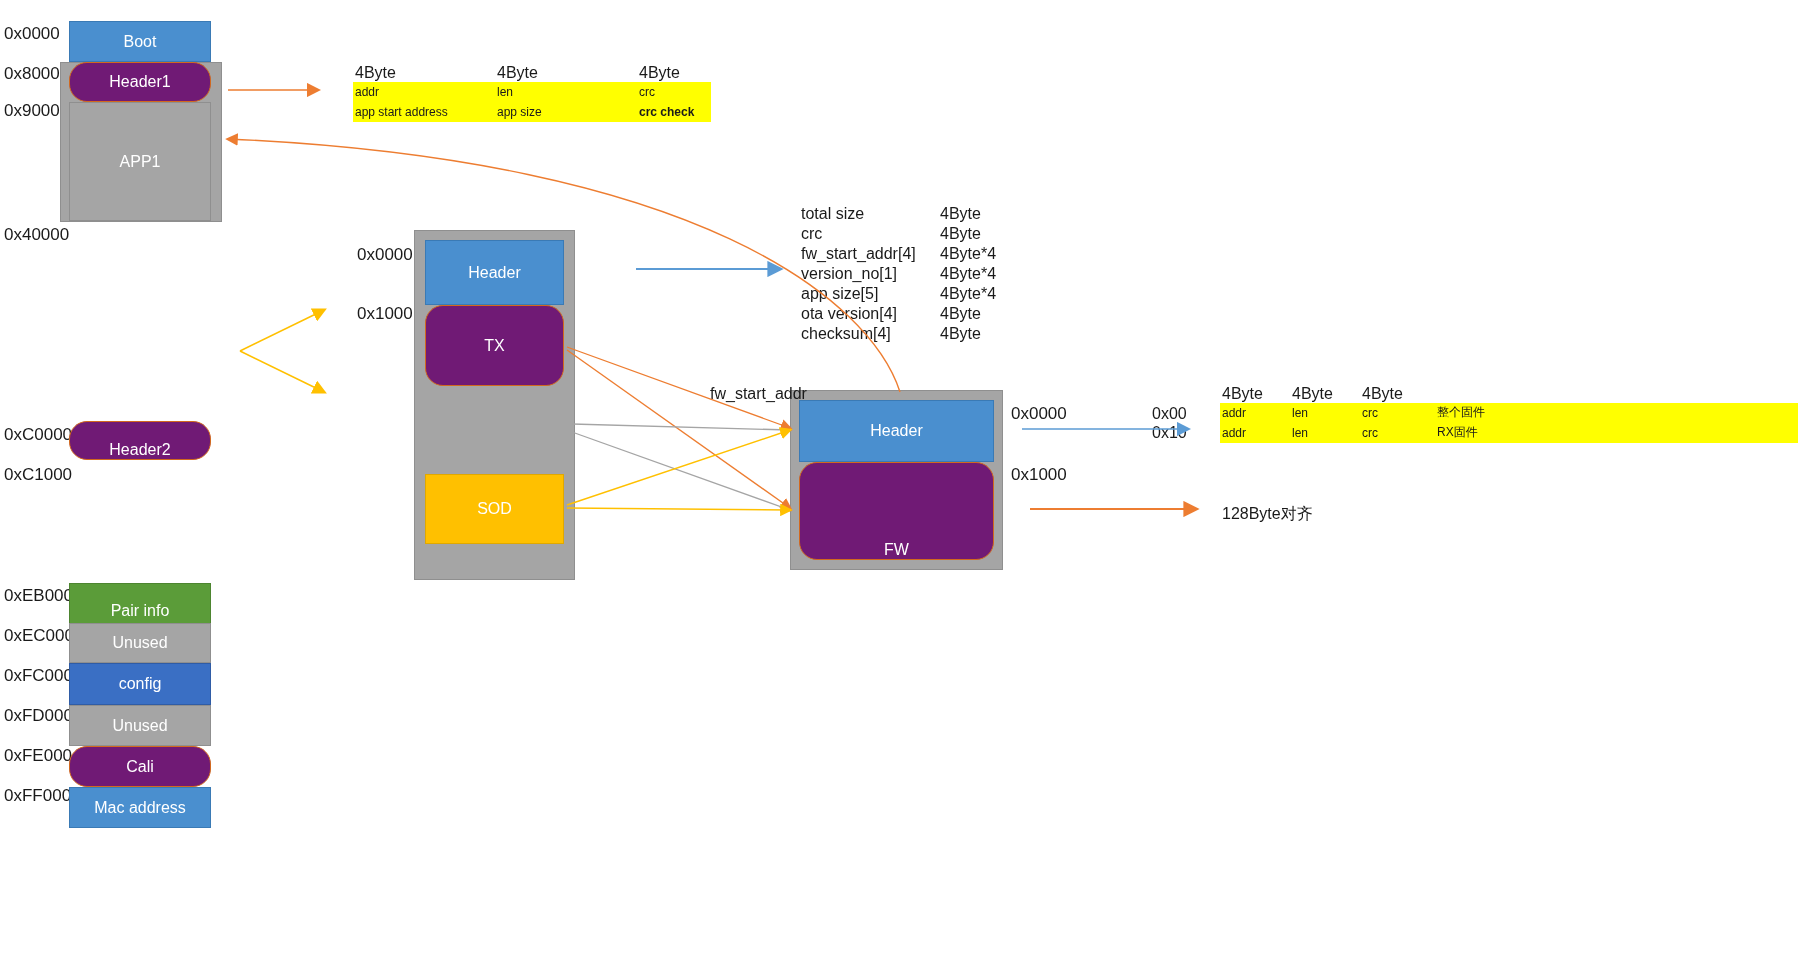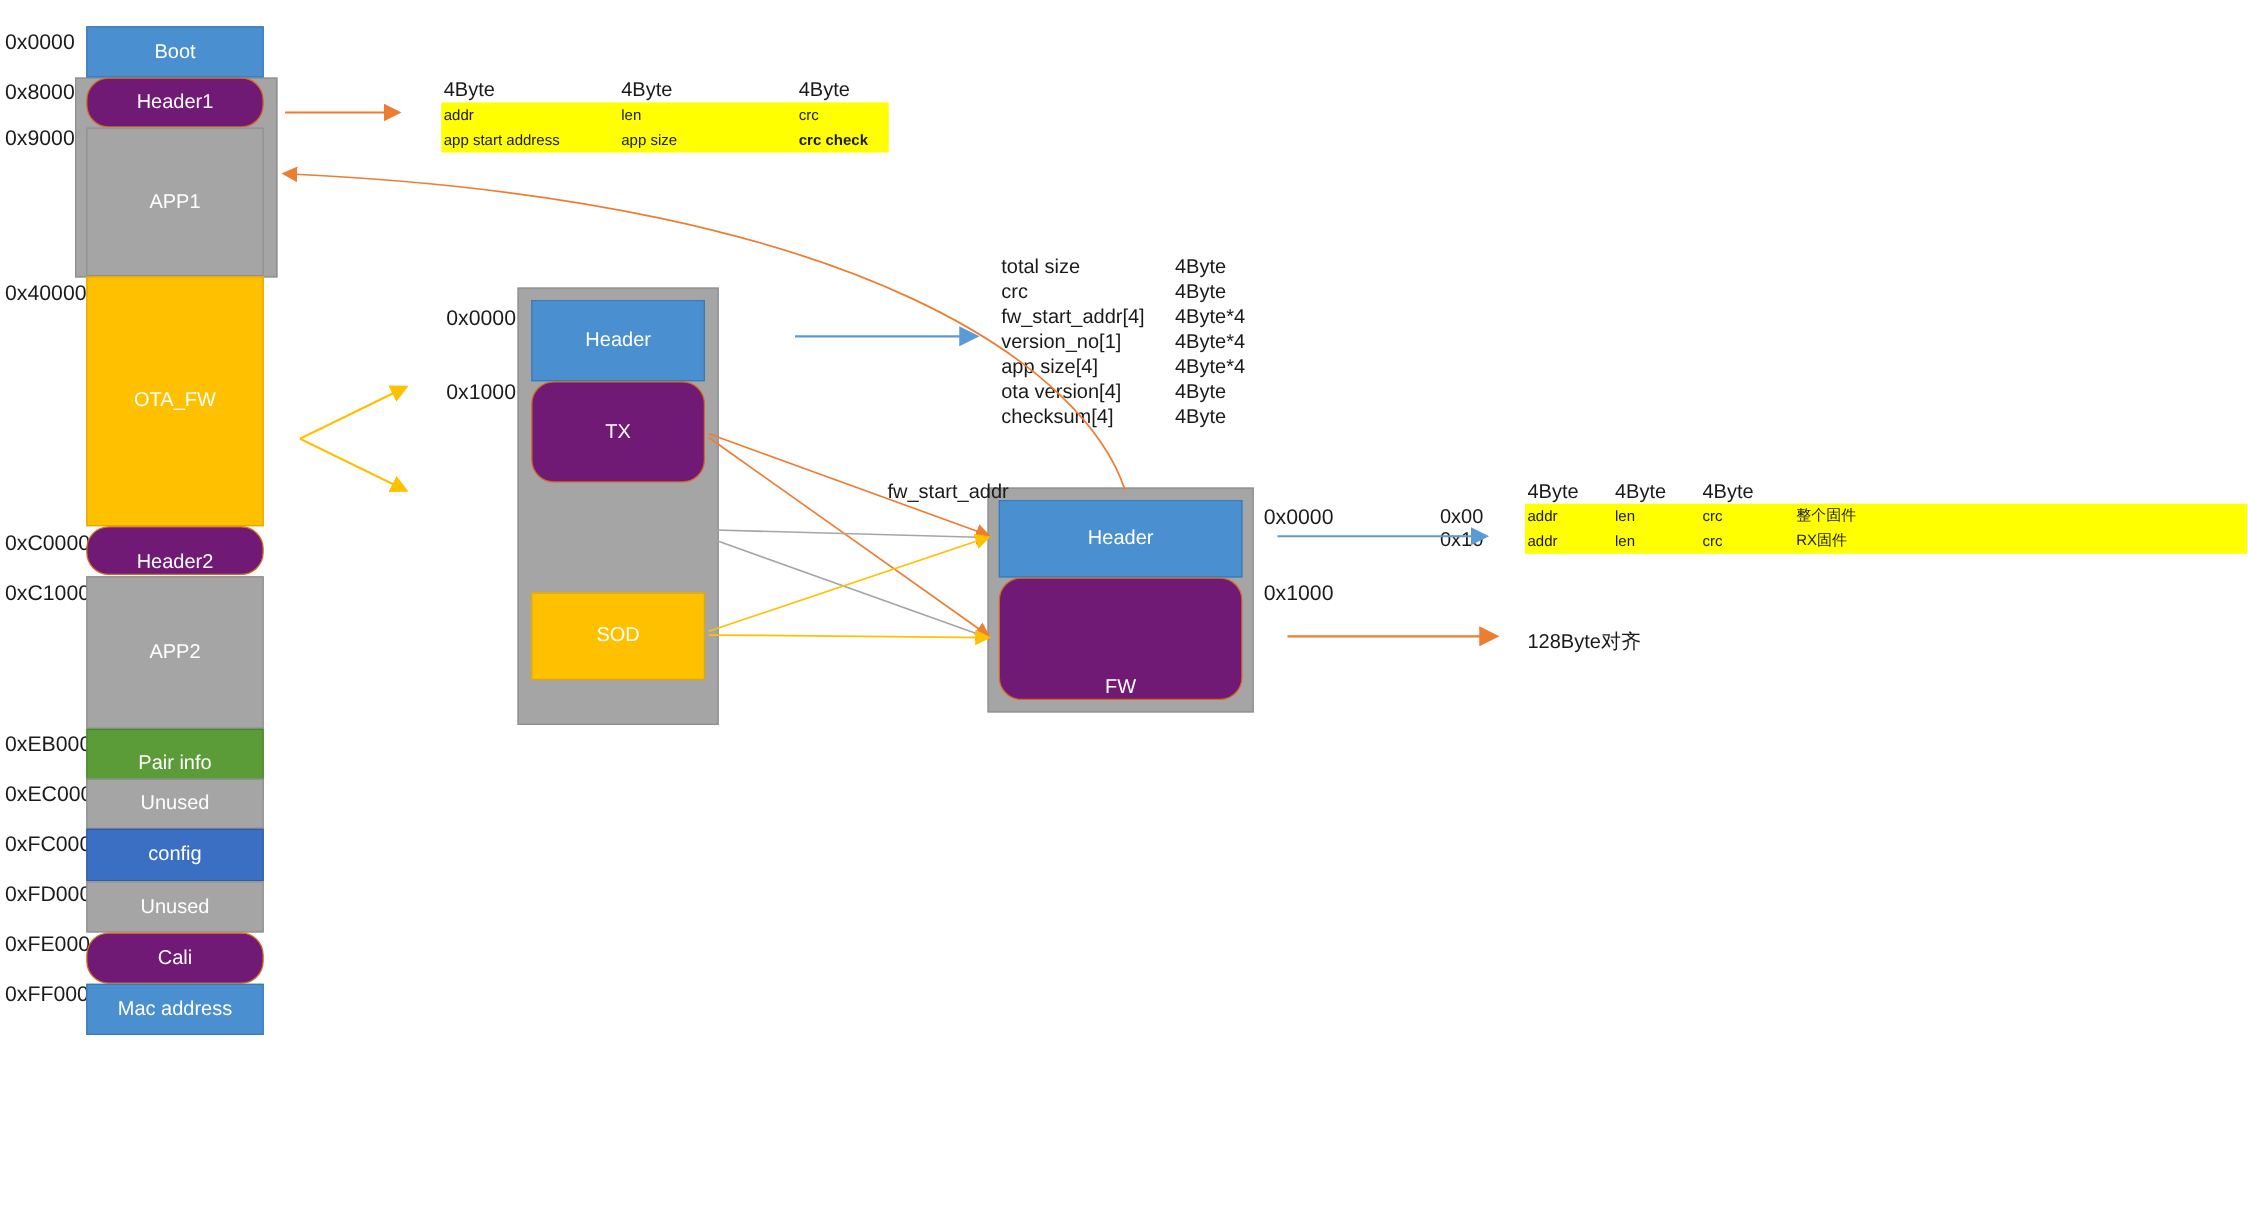--- a/index.html
+++ b/index.html
@@ -101,28 +101,22 @@
 
   <div class="abs blk blue" style="left:69px; top:21px;  width:142px; height:41px;">
       <span>Boot</span>
     </div>
   <div class="abs blk orange" style="left:69px; top:62px;  width:142px; height:40px;">
       <span>Header1</span>
     </div>
   <div class="abs blk gray" style="left:69px; top:102px; width:142px; height:119px;">
       <span>APP1</span>
     </div>
-  <div class="abs blk yellow" style="left:69px; top:221px; width:142px; height:200px;">
-      <span>OTA_FW</span>
-    </div>
   <div class="abs blk orange" style="left:69px; top:421px; width:142px; height:39px;align-items:flex-end;">
       <span>Header2</span>
-    </div>
-  <div class="abs blk gray" style="left:69px; top:461px; width:142px; height:122px;">
-      <span>APP2</span>
     </div>
   <div class="abs blk green" style="left:69px; top:583px; width:142px; height:56px;">
       <span>Pair info</span>
     </div>
   <div class="abs blk gray" style="left:69px; top:623px; width:142px; height:40px;">
       <span>Unused</span>
     </div>
   <div class="abs blk dblue" style="left:69px; top:663px; width:142px; height:42px;">
       <span>config</span>
     </div>
@@ -146,21 +140,21 @@
   <div class="abs ycell" style="left:497px; top:86px;">len</div>
   <div class="abs ycell" style="left:639px; top:86px;">crc</div>
   <div class="abs ycell" style="left:355px; top:106px;">app start address</div>
   <div class="abs ycell" style="left:497px; top:106px;">app size</div>
   <div class="abs ycell" style="left:639px; top:106px;font-weight:bold;">crc check</div>
 
   <div class="abs txt" style="left:801px; top:206px;">total size</div>
   <div class="abs txt" style="left:801px; top:226px;">crc</div>
   <div class="abs txt" style="left:801px; top:246px;">fw_start_addr[4]</div>
   <div class="abs txt" style="left:801px; top:266px;">version_no[1]</div>
-  <div class="abs txt" style="left:801px; top:286px;">app size[4]</div>
+  <div class="abs txt" style="left:801px; top:286px;">app size[5]</div>
   <div class="abs txt" style="left:801px; top:306px;">ota version[4]</div>
   <div class="abs txt" style="left:801px; top:326px;">checksum[4]</div>
 
   <div class="abs txt" style="left:940px; top:206px;">4Byte</div>
   <div class="abs txt" style="left:940px; top:226px;">4Byte</div>
   <div class="abs txt" style="left:940px; top:246px;">4Byte*4</div>
   <div class="abs txt" style="left:940px; top:266px;">4Byte*4</div>
   <div class="abs txt" style="left:940px; top:286px;">4Byte*4</div>
   <div class="abs txt" style="left:940px; top:306px;">4Byte</div>
   <div class="abs txt" style="left:940px; top:326px;">4Byte</div>

